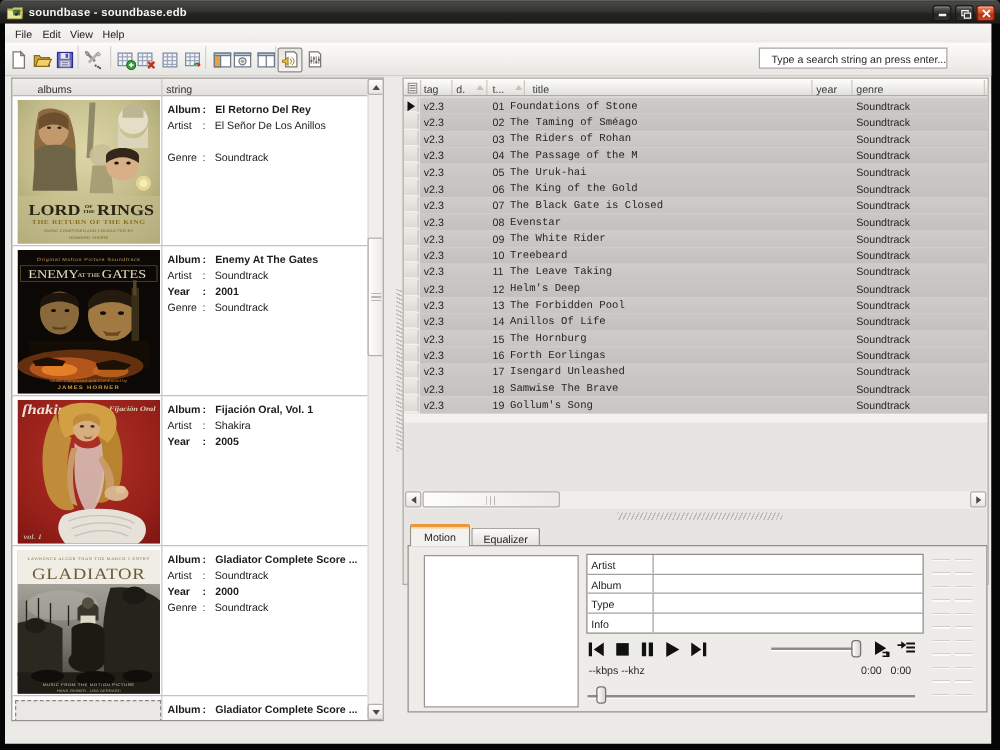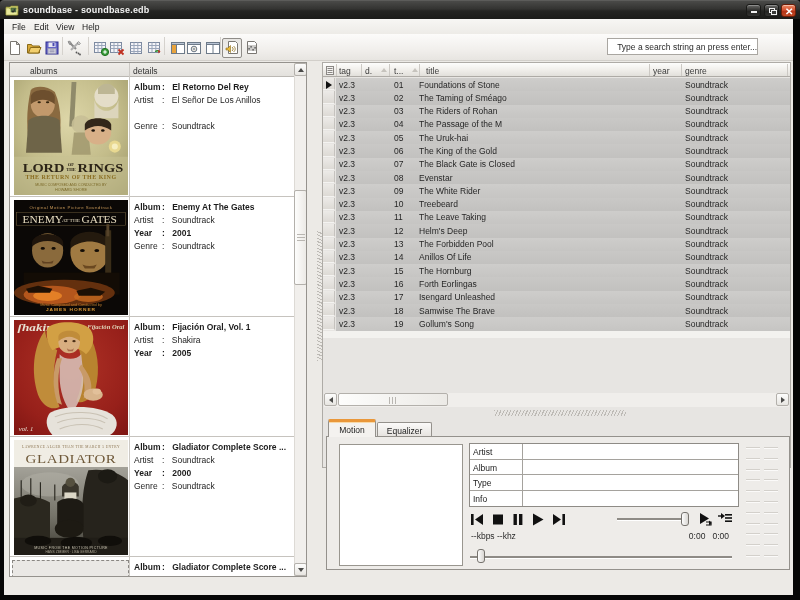--- a/index.html
+++ b/index.html
@@ -75,21 +75,21 @@
   .hsep { position:absolute; top:1px; width:1px; height:12px; background:#ccc9c4; }
   .sort-tri { position:absolute; top:4.5px; width:0; height:0; border-left:3.5px solid transparent; border-right:3.5px solid transparent; border-bottom:4.5px solid #c6c3bd; }
   #songs-rows { position:absolute; left:0; top:15px; width:467px; }
   .song-row { position:relative; width:467px; height:13.3px; }
   .song-row .rowbg { position:absolute; left:13px; top:0; right:0; bottom:0; }
   .song-row:nth-child(odd) .rowbg { background:linear-gradient(#cecdcb,#c6c5c3); }
   .song-row:nth-child(even) .rowbg { background:linear-gradient(#c9c8c6,#c2c1bf); }
   .marker-cell { position:absolute; left:0; top:0; width:12px; height:12.3px; background:linear-gradient(#eceae7,#dddad5); border-right:1px solid #c5c2be; border-bottom:1px solid #f4f3f1; }
   .row-arrow { position:absolute; left:3px; top:2.5px; width:0; height:0; border-top:4px solid transparent; border-bottom:4px solid transparent; border-left:6px solid #111; }
   .song-cell { position:absolute; top:1.5px; color:#262626; white-space:nowrap; }
-  .c-tag { left:16px; } .c-track { left:71px; } .c-title { left:96px; } .c-year { left:330px; } .c-genre { left:362px; }
+  .c-tag { left:16px; } .c-track { left:71px; } .c-title { left:85px;font-family:Liberation Mono, monospace; } .c-year { left:330px; } .c-genre { left:362px; }
   #songs-emptyrow { position:absolute; left:0; width:467px; height:7px; background:#f3f2ef; }
   #songs-hscroll { position:absolute; left:1px; width:465px; height:14px; background:#f0eeeb; }
 
   
   .hatch-h { background:repeating-linear-gradient(115deg, #bdbab5 0 1px, transparent 1px 3px); }
   .hatch-v { background:repeating-linear-gradient(25deg, #bdbab5 0 1px, transparent 1px 3px); }
 
   
   .tab { position:absolute; border:1px solid #94918c; border-bottom:none; text-align:center; }
   #tab-player { left:324px; top:400px; width:48px; height:18px; background:#f4f2ef; border-radius:2px 2px 0 0; z-index:3;
@@ -268,21 +268,21 @@
             <rect x="6.3" y="6" width="1.6" height="1.6" fill="#6a6a6a"></rect>
             <rect x="8.3" y="9" width="1.6" height="1.6" fill="#6a6a6a"></rect>
             <rect x="10.3" y="7" width="1.6" height="1.6" fill="#6a6a6a"></rect>
           </svg>
         </div>
       </div>
 
     <div id="albums-grid" class="abs">
       <div id="albums-header">
         <span class="hcell" style="left:20px">albums</span>
-        <span class="hcell" style="left:123px">details</span>
+        <span class="hcell" style="left:123px">string</span>
       </div>
       <div id="albums-rows">
           <div class="album-row" style="top: 15px;">
             <div class="cover">
               <svg viewBox="0 0 95 114" preserveAspectRatio="none">
      <defs>
        <radialGradient id="lg1" cx="48%" cy="35%" r="80%">
                     <stop offset="0%" stop-color="#ddd6a8"></stop>
                     <stop offset="55%" stop-color="#c3bc8a"></stop>
                     <stop offset="100%" stop-color="#9a9466"></stop>

